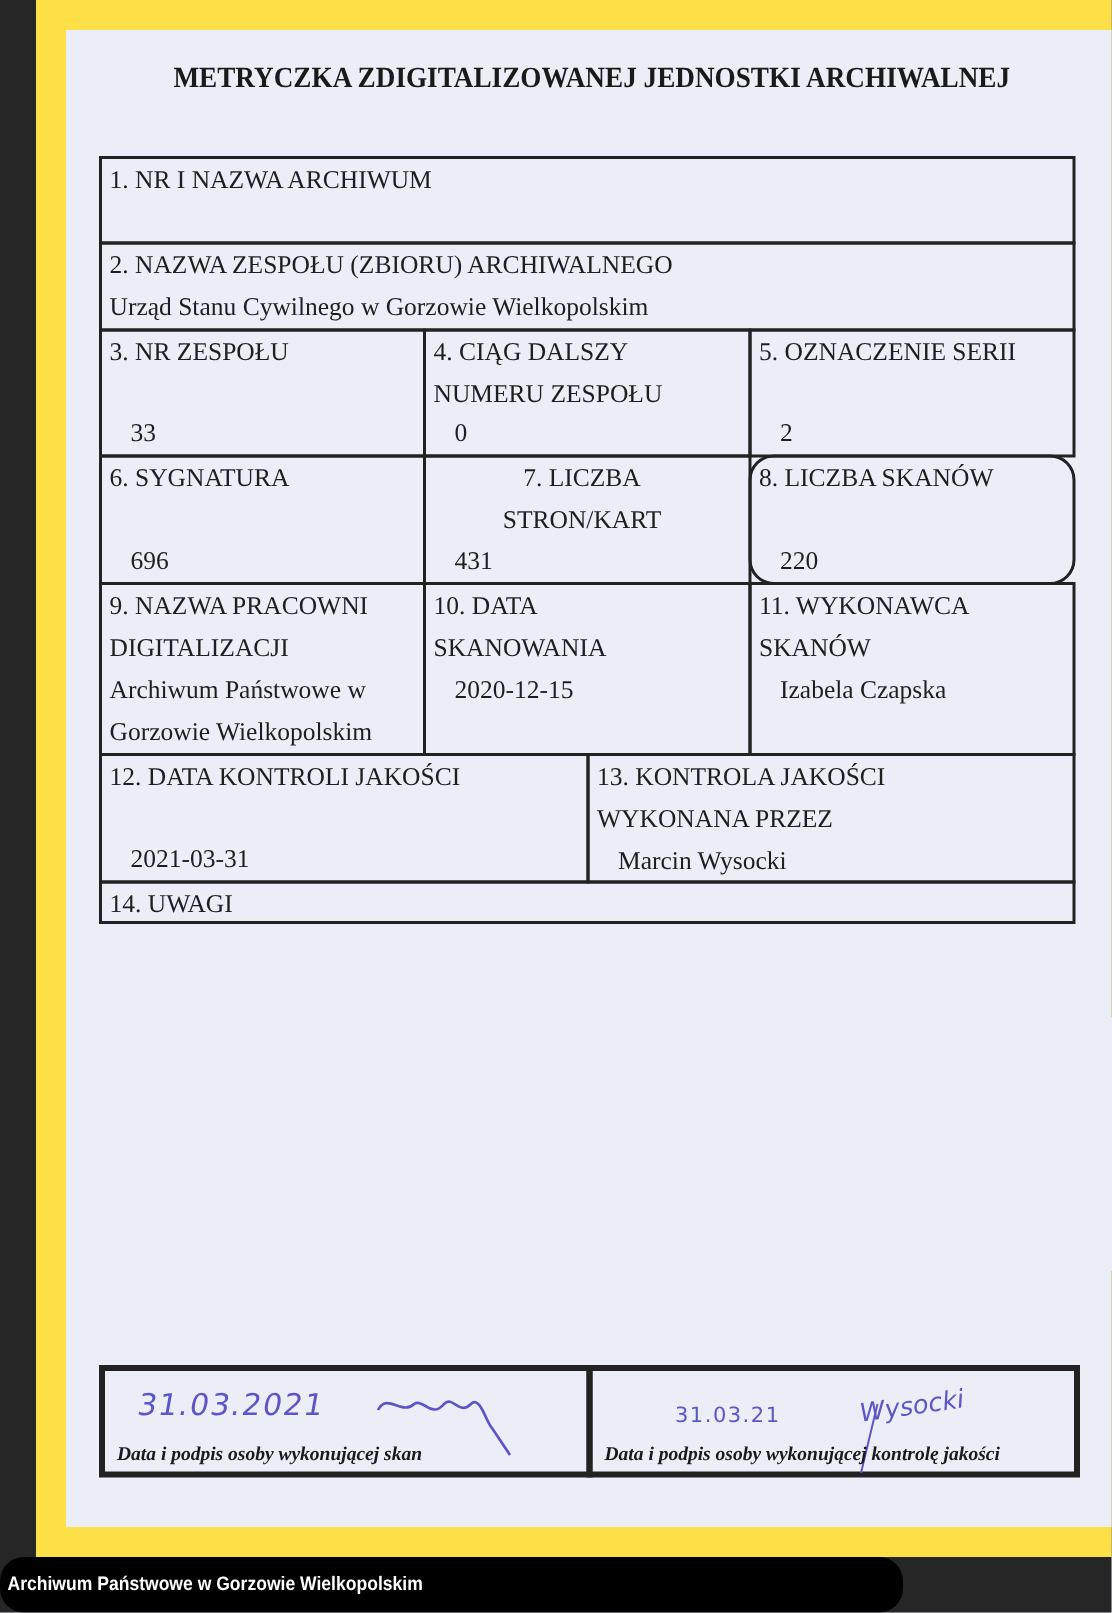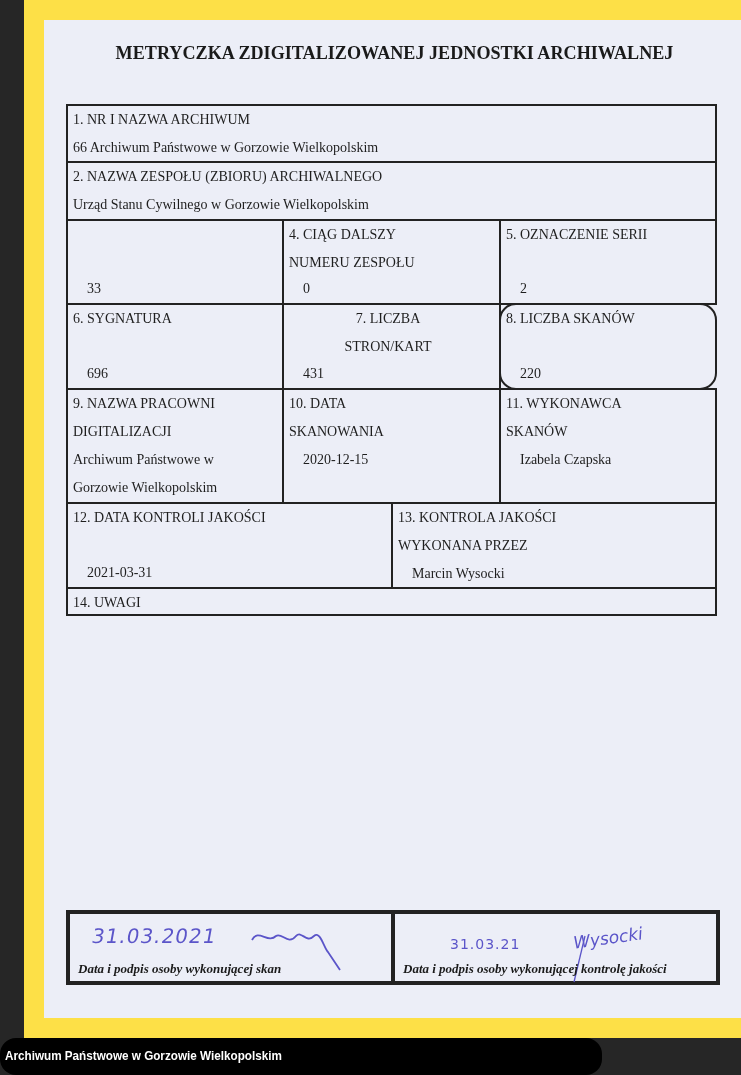--- a/index.html
+++ b/index.html
@@ -33,21 +33,21 @@
       letter-spacing: 0px;
       white-space: nowrap;
       transform: scaleX(0.93);
       transform-origin: center;
     }
     .cell {
       position: absolute;
       box-sizing: border-box;
       border: 2px solid #222;
       color: #1e1e1e;
-      font-size: 14px;
+      font-size: 17px;
       line-height: 28px;
       padding: 0 12px 0 5px;
       overflow: hidden;
       white-space: nowrap;
     }
     .cell .lbl { display: block; }
     .cell .val { display: block; }
     .cell .val.indent { padding-left: 14px; }
     .cell .val.bottom {
       position: absolute; left: 19px; bottom: 0px;
@@ -93,29 +93,29 @@
 </head>
 <body>
 
 <div class="scan-area">
   <div class="paper"></div>
 
   <div class="doc-title">METRYCZKA ZDIGITALIZOWANEJ JEDNOSTKI ARCHIWALNEJ</div>
 
   <div class="cell" style="left:42px; top:104px; width:651px; height:59px;">
     <span class="lbl">1. NR I NAZWA ARCHIWUM</span>
-    <span class="val">66 Archiwum Państwowe w Gorzowie Wielkopolskim</span>
   </div>
 
   <div class="cell" style="left:42px; top:161px; width:651px; height:60px;">
     <span class="lbl">2. NAZWA ZESPOŁU (ZBIORU) ARCHIWALNEGO</span>
     <span class="val">Urząd Stanu Cywilnego w Gorzowie Wielkopolskim</span>
   </div>
 
   <div class="cell" style="left:42px; top:219px; width:218px; height:86px;">
+    <span class="lbl">3. NR ZESPOŁU</span>
     <span class="val bottom">33</span>
   </div>
   <div class="cell" style="left:258px; top:219px; width:219px; height:86px;">
     <span class="lbl">4. CIĄG DALSZY</span>
     <span class="lbl">NUMERU ZESPOŁU</span>
     <span class="val bottom">0</span>
   </div>
   <div class="cell" style="left:475px; top:219px; width:218px; height:86px;">
     <span class="lbl">5. OZNACZENIE SERII</span>
     <span class="val bottom">2</span>

